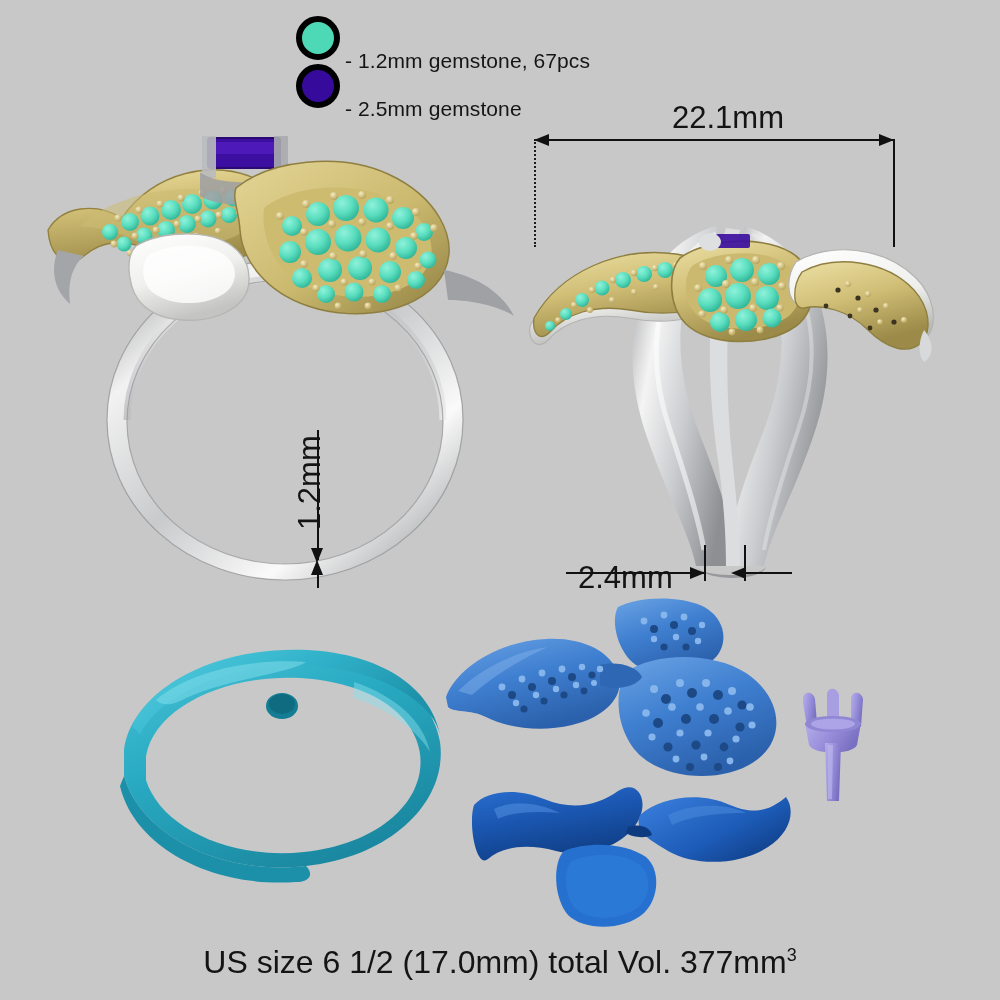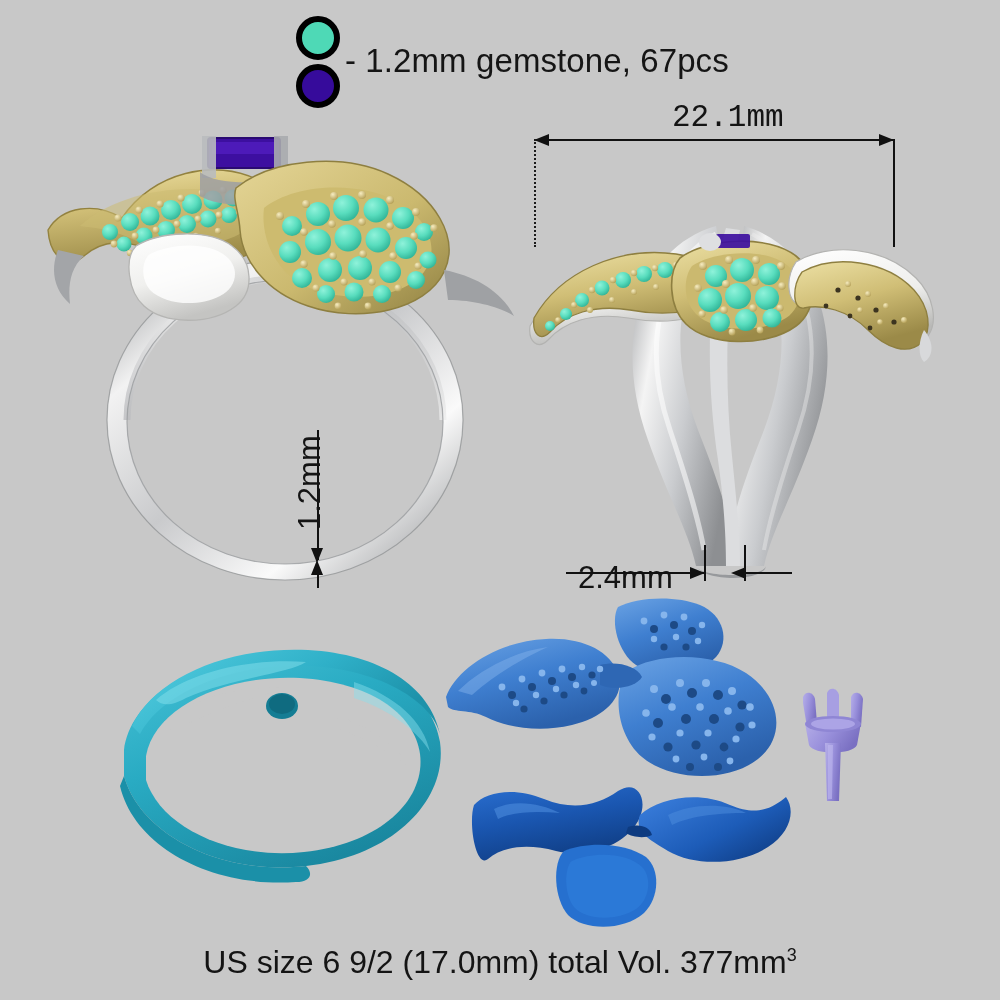--- a/index.html
+++ b/index.html
@@ -17,21 +17,21 @@
 
   
   .legend{left:296px;top:14px;}
   .legend-row{display:flex;align-items:center;height:48px;}
   .swatch{
     width:44px;height:44px;border-radius:50%;
     border:6px solid #000;box-sizing:border-box;
     flex:0 0 auto;
   }
   .legend-text{
-    font-size:33px;margin-left:5px;letter-spacing:.1px;
+    font-size:21px;margin-left:5px;letter-spacing:.1px;
     white-space:nowrap;color:#151515;margin-top:46px;
   }
 
   
   .dimline{background:#111;}
   .hline{height:2px;}
   .vline{width:2px;}
   .dash-v{
     width:0;border-left:2px dotted #1b1b1b;
   }
@@ -64,20 +64,21 @@
 
 <div class="stage">
 
   <div class="abs legend">
     <div class="legend-row">
       <span class="swatch" style="background:#4ed9b6"></span>
       <span class="legend-text">- 1.2mm gemstone, 67pcs</span>
     </div>
     <div class="legend-row">
       <span class="swatch" style="background:#360b9b"></span>
+      <span class="legend-text">- 2.5mm gemstone</span>
     </div>
   </div>
 
   <div class="abs" style="left:40px;top:120px;width:490px;height:470px;">
     <svg width="490" height="470" viewBox="0 0 490 470">
       <defs>
         <linearGradient id="bandG" x1="0" y1="0" x2="1" y2="1">
           <stop offset="0%" stop-color="#8e9093"></stop>
           <stop offset="22%" stop-color="#f2f2f2"></stop>
           <stop offset="48%" stop-color="#c9cacc"></stop>
@@ -369,21 +370,21 @@
           <circle cx="384" cy="190" r="3"></circle>
             <circle cx="340" cy="180" r="2.8"></circle>
             <circle cx="360" cy="192" r="2.8"></circle>
         </g>
         <path d="M404 200 C414 212 414 226 404 232 C398 226 398 212 404 200 Z" fill="#d8d9db"></path>
       </g>
     </svg>
   </div>
 
   <div class="abs">
-    <div class="abs dim-label" style="left:672px;top:100px;font-family:Liberation Mono, monospace;">22.1mm</div>
+    <div class="abs dim-label" style="left:672px;top:100px;">22.1mm</div>
     <div class="abs dimline hline" style="left:534px;top:139px;width:360px;"></div>
     <div class="abs arrow arrow-l" style="left:534px;top:134px;"></div>
     <div class="abs arrow arrow-r" style="left:879px;top:134px;"></div>
     <div class="abs dash-v" style="left:534px;top:139px;height:108px;"></div>
     <div class="abs dimline vline" style="left:893px;top:139px;height:108px;"></div>
   </div>
 
   <div class="abs">
     <div class="abs dim-label" style="left:578px;top:560px;">2.4mm</div>
     <div class="abs dimline hline" style="left:566px;top:572px;width:138px;"></div>
@@ -560,16 +561,16 @@
         <path d="M12 40 C12 36 68 36 68 40 L64 62 C60 72 20 72 16 62 Z" fill="url(#purpG)"></path>
         <ellipse cx="40" cy="41" rx="28" ry="8" fill="#8f86d4"></ellipse>
         <ellipse cx="40" cy="41" rx="22" ry="5.5" fill="#aca4e6"></ellipse>
         <path d="M32 60 L48 60 L46 118 L34 118 Z" fill="url(#purpG)"></path>
         <path d="M35 62 L40 62 L39 116 L35 116 Z" fill="#c0b9ee" opacity=".6"></path>
       </g>
     </svg>
   </div>
 
   <div class="abs caption">
-    <span>US size 6 9/2 (17.0mm) total Vol. 377mm</span><sup>3</sup>
+    <span>US size 6 1/2 (17.0mm) total Vol. 377mm</span><sup>3</sup>
   </div>
 
 </div>
 
 </body></html>

